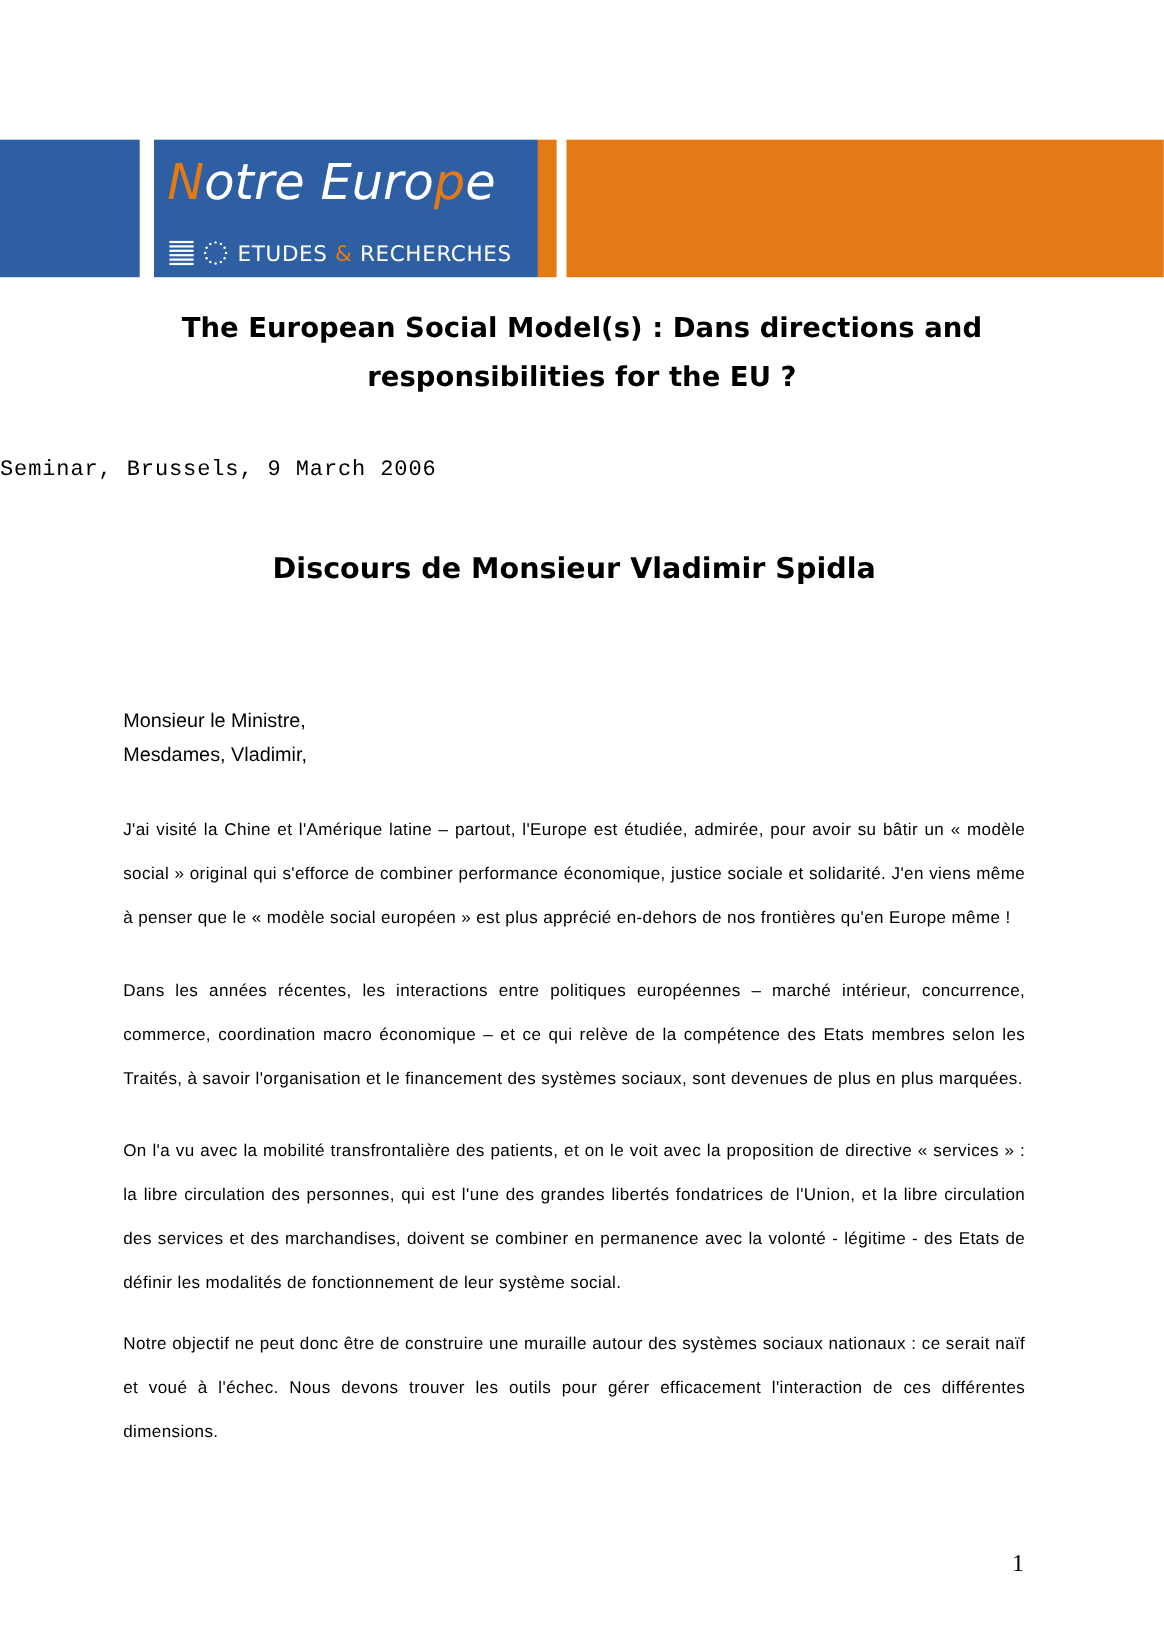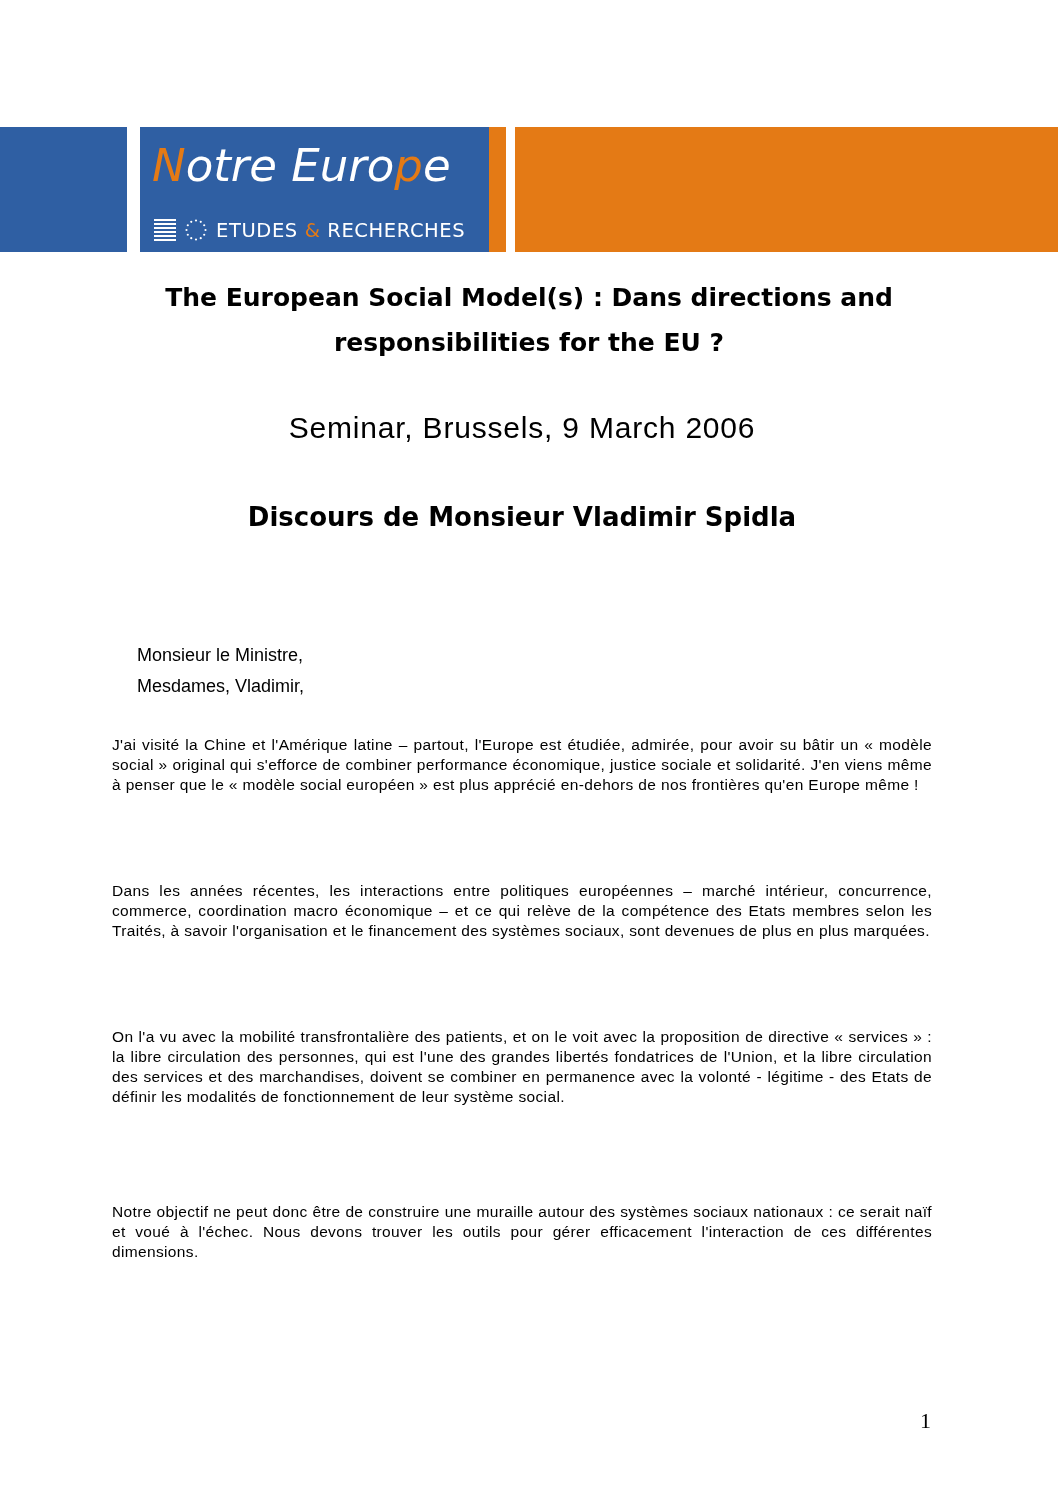--- a/index.html
+++ b/index.html
@@ -15,27 +15,27 @@
     .logo-title .accent { color: #e47a15; }
     .logo-sub { position: absolute; left: 14px; top: 90px; display: flex; align-items: center; height: 26px; white-space: nowrap; }
     .logo-sub-text { font-family: "DejaVu Sans", sans-serif; font-size: 19.5px; color: #ffffff; letter-spacing: 0.6px; }
     .logo-sub-text .amp { color: #e47a15; }
     .doc-icon { width: 22px; height: 22px; margin-right: 8px; display: flex; flex-direction: column; justify-content: space-between; background: #2f5fa3; }
     .doc-icon span { display: block; height: 2px; background: #ffffff; }
     .stars-icon { width: 24px; height: 24px; margin-right: 8px; }
 
     .title { position: absolute; left: 0; width: 1058px; text-align: center; font-family: "DejaVu Sans", sans-serif; font-weight: bold; font-size: 25px; line-height: 45px; top: 275px; }
     .title-line { display: block; }
-    .subtitle { position: absolute; left: 0; width: 1044px; text-align: center; top: 408px; font-family: Liberation Sans, sans-serif; font-size: 30px; line-height: 40px; letter-spacing: 0.8px; }
+    .subtitle { position: absolute; left: 0; width: 1044px; top: 408px; font-family: Liberation Mono, monospace; font-size: 20px; line-height: 40px; letter-spacing: 0.8px; }
     .speaker { position: absolute; left: 0; width: 1044px; text-align: center; top: 497px; font-family: "DejaVu Sans", sans-serif; font-weight: bold; font-size: 26px; line-height: 40px; }
 
-    .salutation { position: absolute; left: 112px; top: 640px; font-family: "Liberation Sans", sans-serif; font-size: 18px; line-height: 31px; margin-left: 25px; }
+    .salutation { position: absolute; left: 112px; top: 640px; font-family: "Liberation Sans", sans-serif; font-size: 18px; line-height: 31px; }
     .salutation div { display: block; }
 
-    .body-text { position: absolute; left: 112px; width: 820px; font-family: "Liberation Sans", sans-serif; font-size: 15.5px; line-height: 20px; text-align: justify; margin: 0; letter-spacing: 0.35px; }
+    .body-text { position: absolute; left: 112px; width: 820px; font-family: "Liberation Sans", sans-serif; font-size: 15.5px; line-height: 40px; text-align: justify; margin: 0; letter-spacing: 0.35px; }
     .p1 { top: 735px; }
     .p2 { top: 881px; }
     .p3 { top: 1027px; }
     .p4 { top: 1202px; }
 
     .page-number { position: absolute; left: 920px; top: 1408px; font-family: "Liberation Serif", serif; font-size: 22px; }
   </style>
 </head>
 <body>
 

